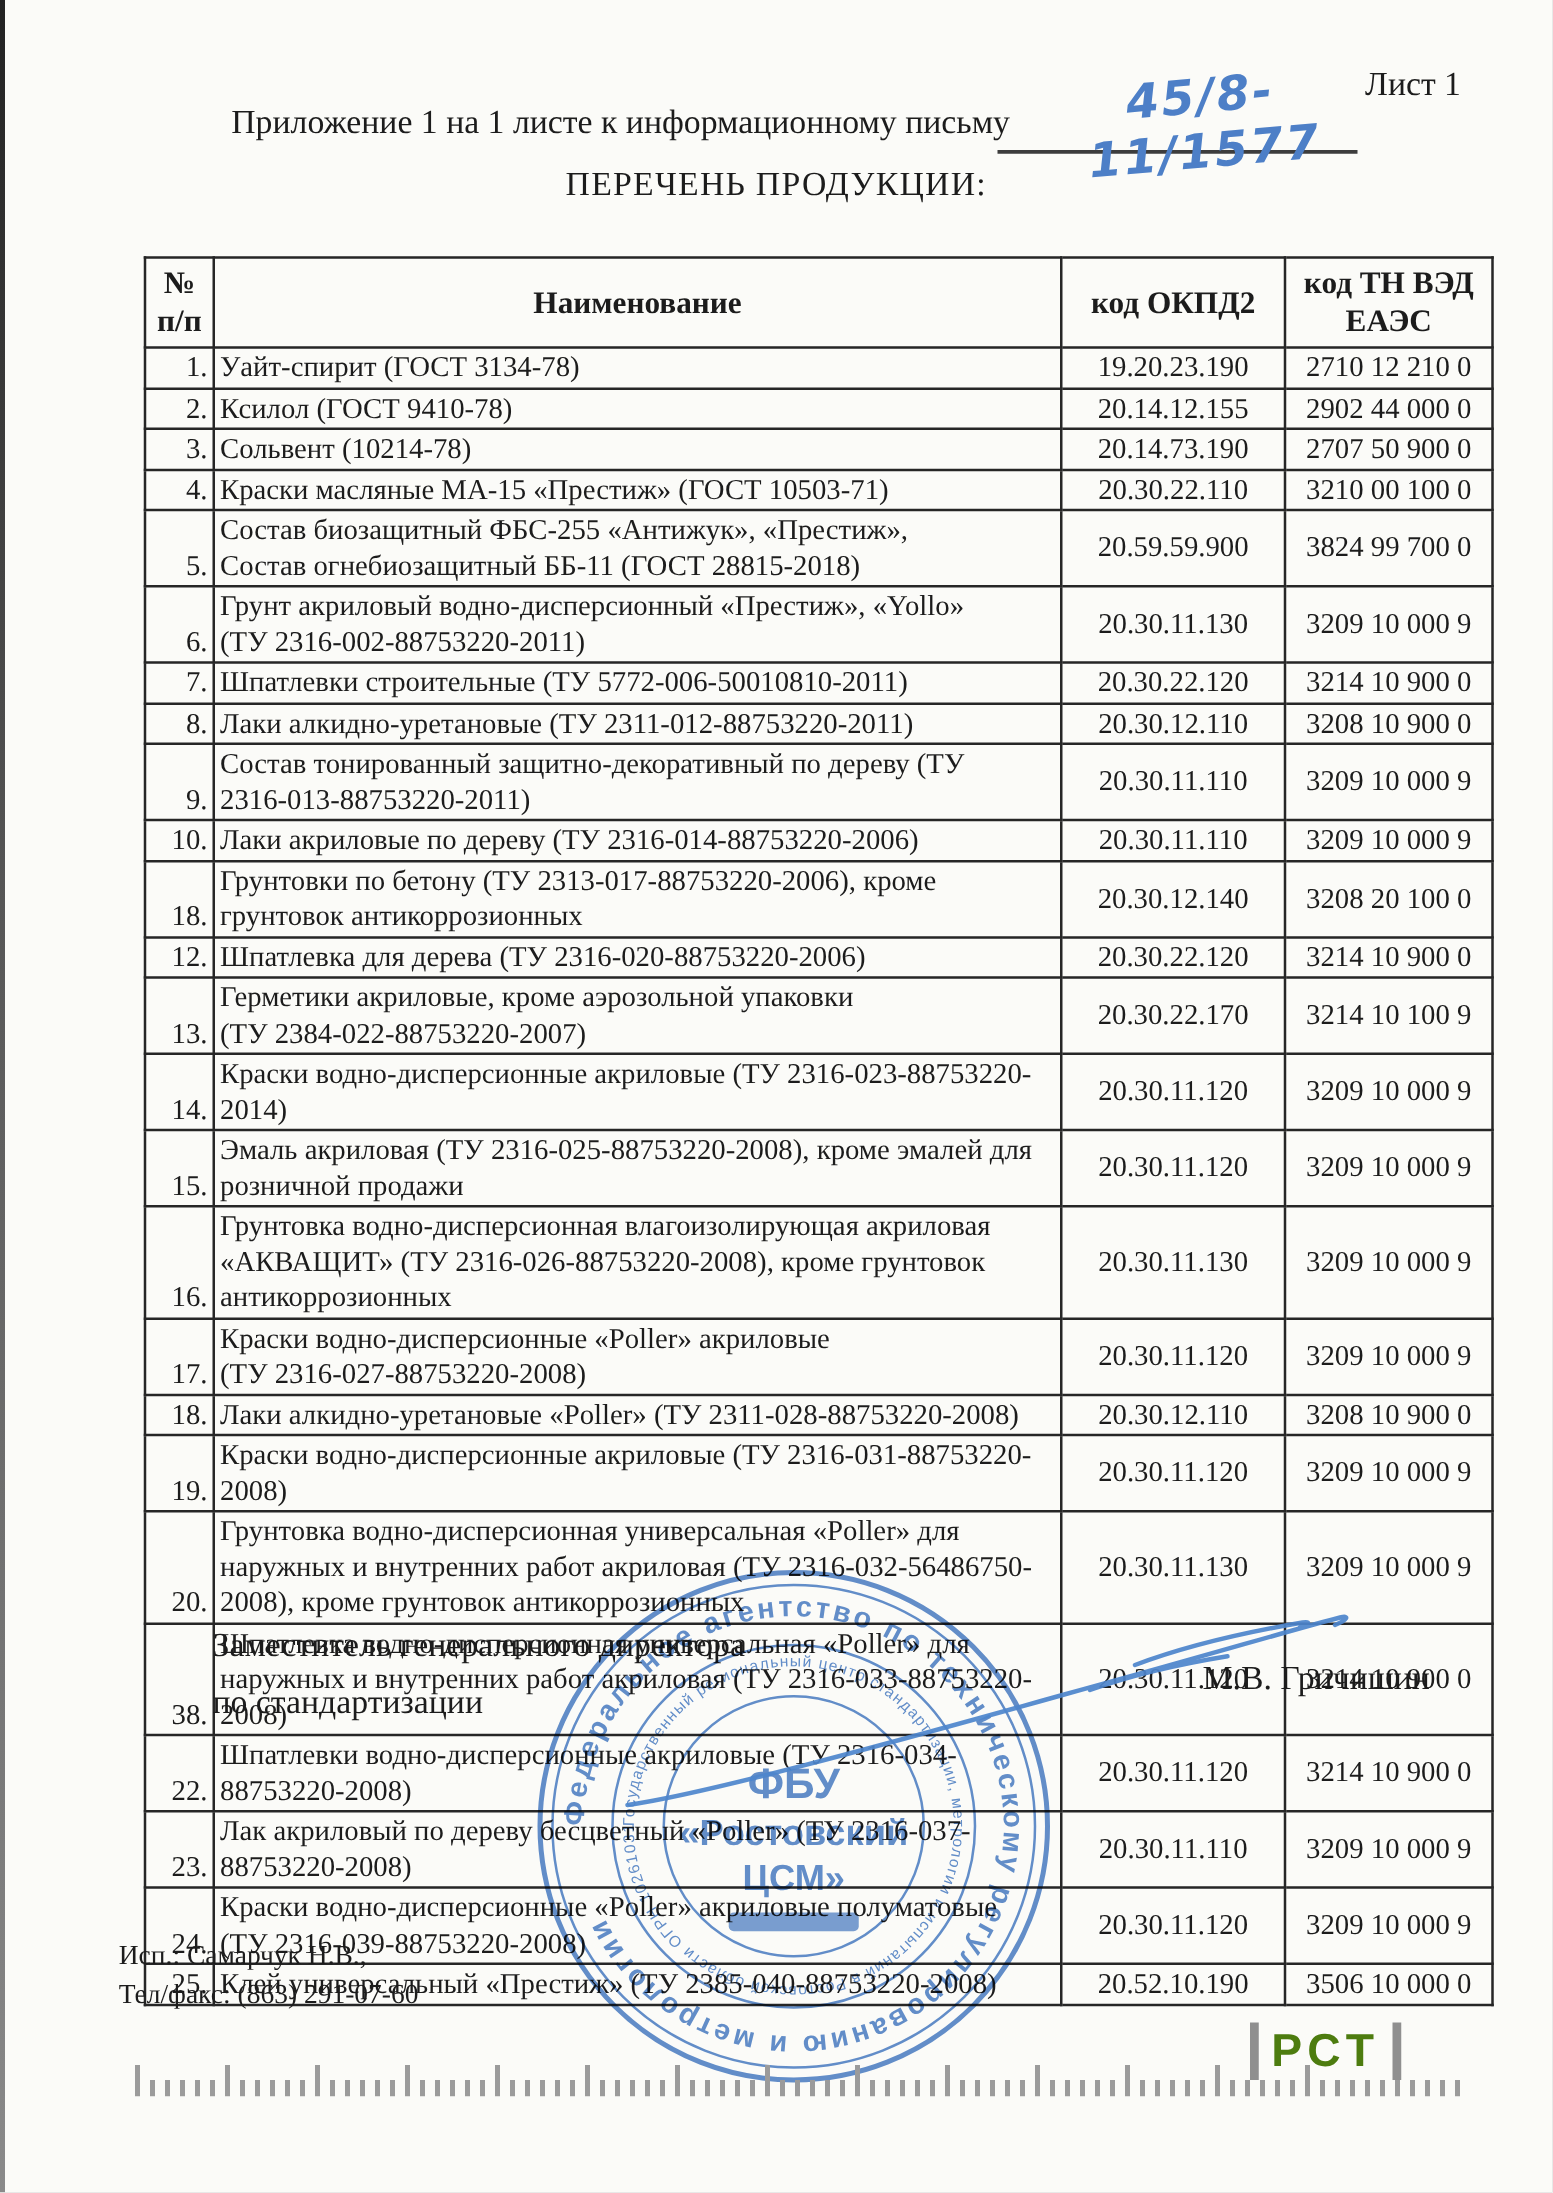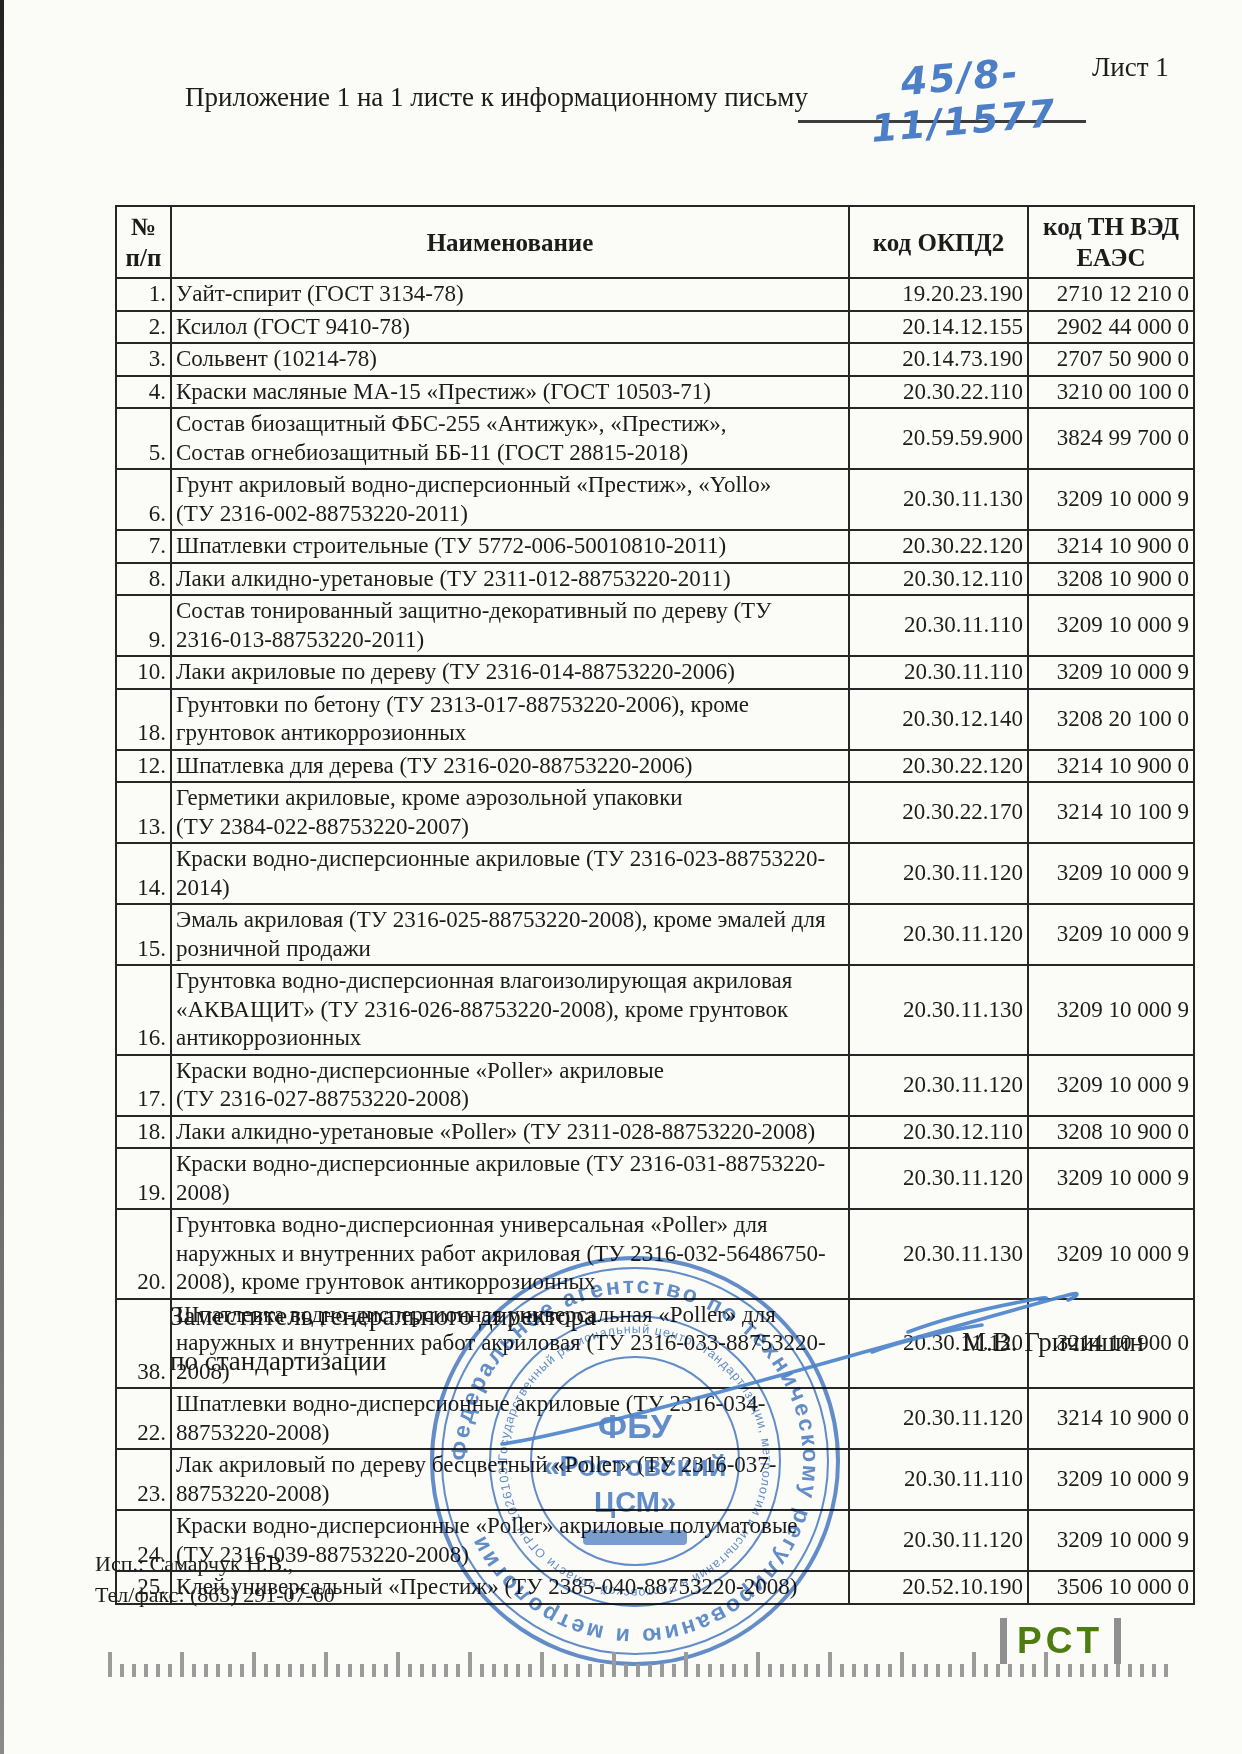--- a/index.html
+++ b/index.html
@@ -30,21 +30,21 @@
   table.products col.c-okpd{width:179px;}
   table.products col.c-tnved{width:166px;}
   table.products th,table.products td{border:2px solid #262626;}
   table.products th{font-size:25px;font-weight:bold;text-align:center;
     height:33px;line-height:31px;padding:1px 2px;}
   table.products th.h-tall{height:68px;}
   table.products td{font-size:23px;line-height:28.5px;padding:1px 4px;}
   td.cell-num{text-align:right;vertical-align:bottom;padding-right:8px;padding-bottom:1px;}
   td.cell-name{text-align:left;padding-left:10px;padding-right:8px;
     vertical-align:middle;white-space:pre-line;}
-  td.cell-okpd,td.cell-tnved{text-align:right;vertical-align:middle;}
+  td.cell-okpd,td.cell-tnved{text-align:center;vertical-align:middle;}
   .sig-position{position:absolute;left:170px;top:1294px;font-size:27px;line-height:45px;}
   .sig-name{position:absolute;left:962px;top:1327px;font-size:27px;text-align:center;}
   .executor{position:absolute;left:95px;top:1548px;font-size:22px;line-height:31px;}
   .stamp{position:absolute;left:420px;top:1246px;width:430px;height:430px;
     opacity:.88;mix-blend-mode:multiply;pointer-events:none;}
   .stamp text{font-family:"Liberation Sans","DejaVu Sans",sans-serif;}
   .sig-overlay{position:absolute;left:0;top:0;width:1242px;height:1754px;pointer-events:none;}
   .footer-ruler{position:absolute;left:108px;top:1652px;width:1075px;height:34px;}
   .footer-ruler span{display:inline-block;width:4px;margin-right:8px;
     background:#9b9b9b;vertical-align:bottom;}
@@ -56,20 +56,21 @@
 </head>
 <body>
 
 <div class="page">
   <div class="scan-edge"></div>
 
   <div class="sheet-label">Лист 1</div>
   <div class="appendix-line">Приложение 1 на 1 листе к информационному письму</div>
   <div class="blank-underline"></div>
   <div class="handwritten">45/8-11/1577</div>
+  <div class="doc-title">ПЕРЕЧЕНЬ ПРОДУКЦИИ:</div>
 
   <table class="products">
     <colgroup>
         <col class="c-num">
         <col class="c-name">
         <col class="c-okpd">
         <col class="c-tnved">
       </colgroup>
     <thead>
       <tr>

